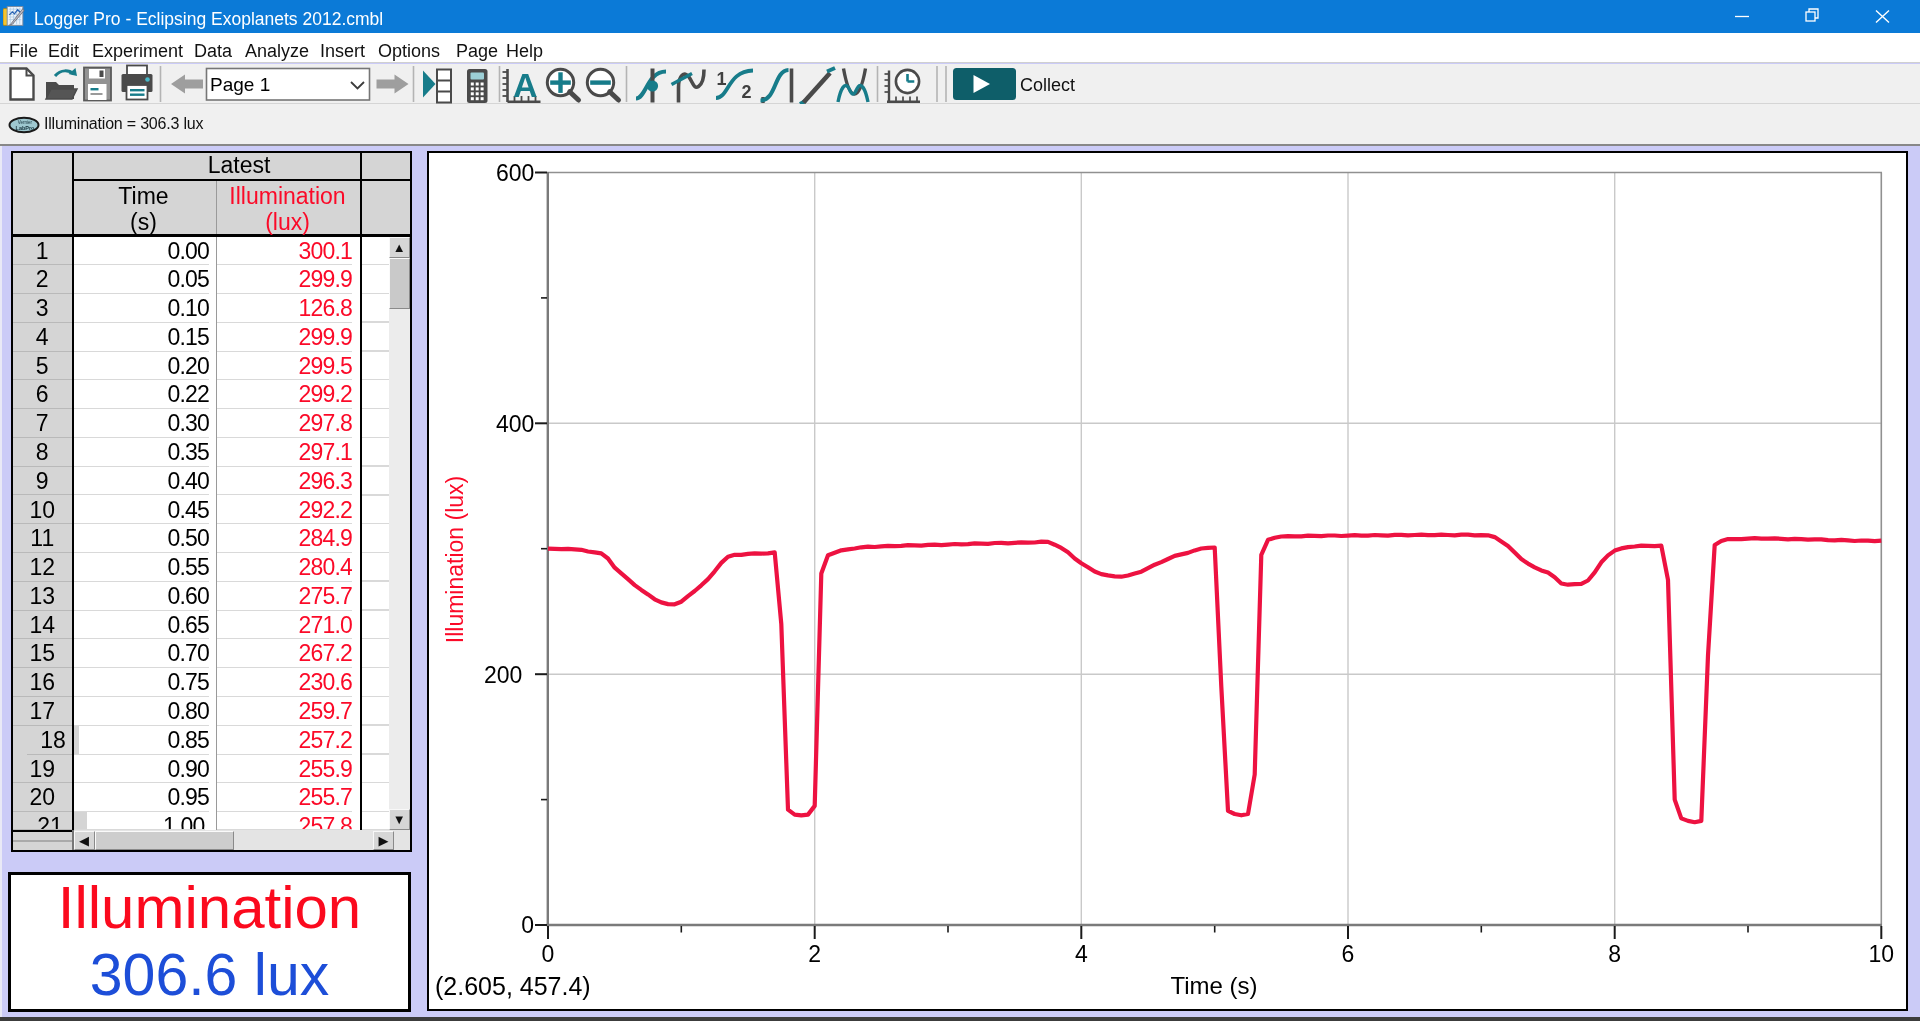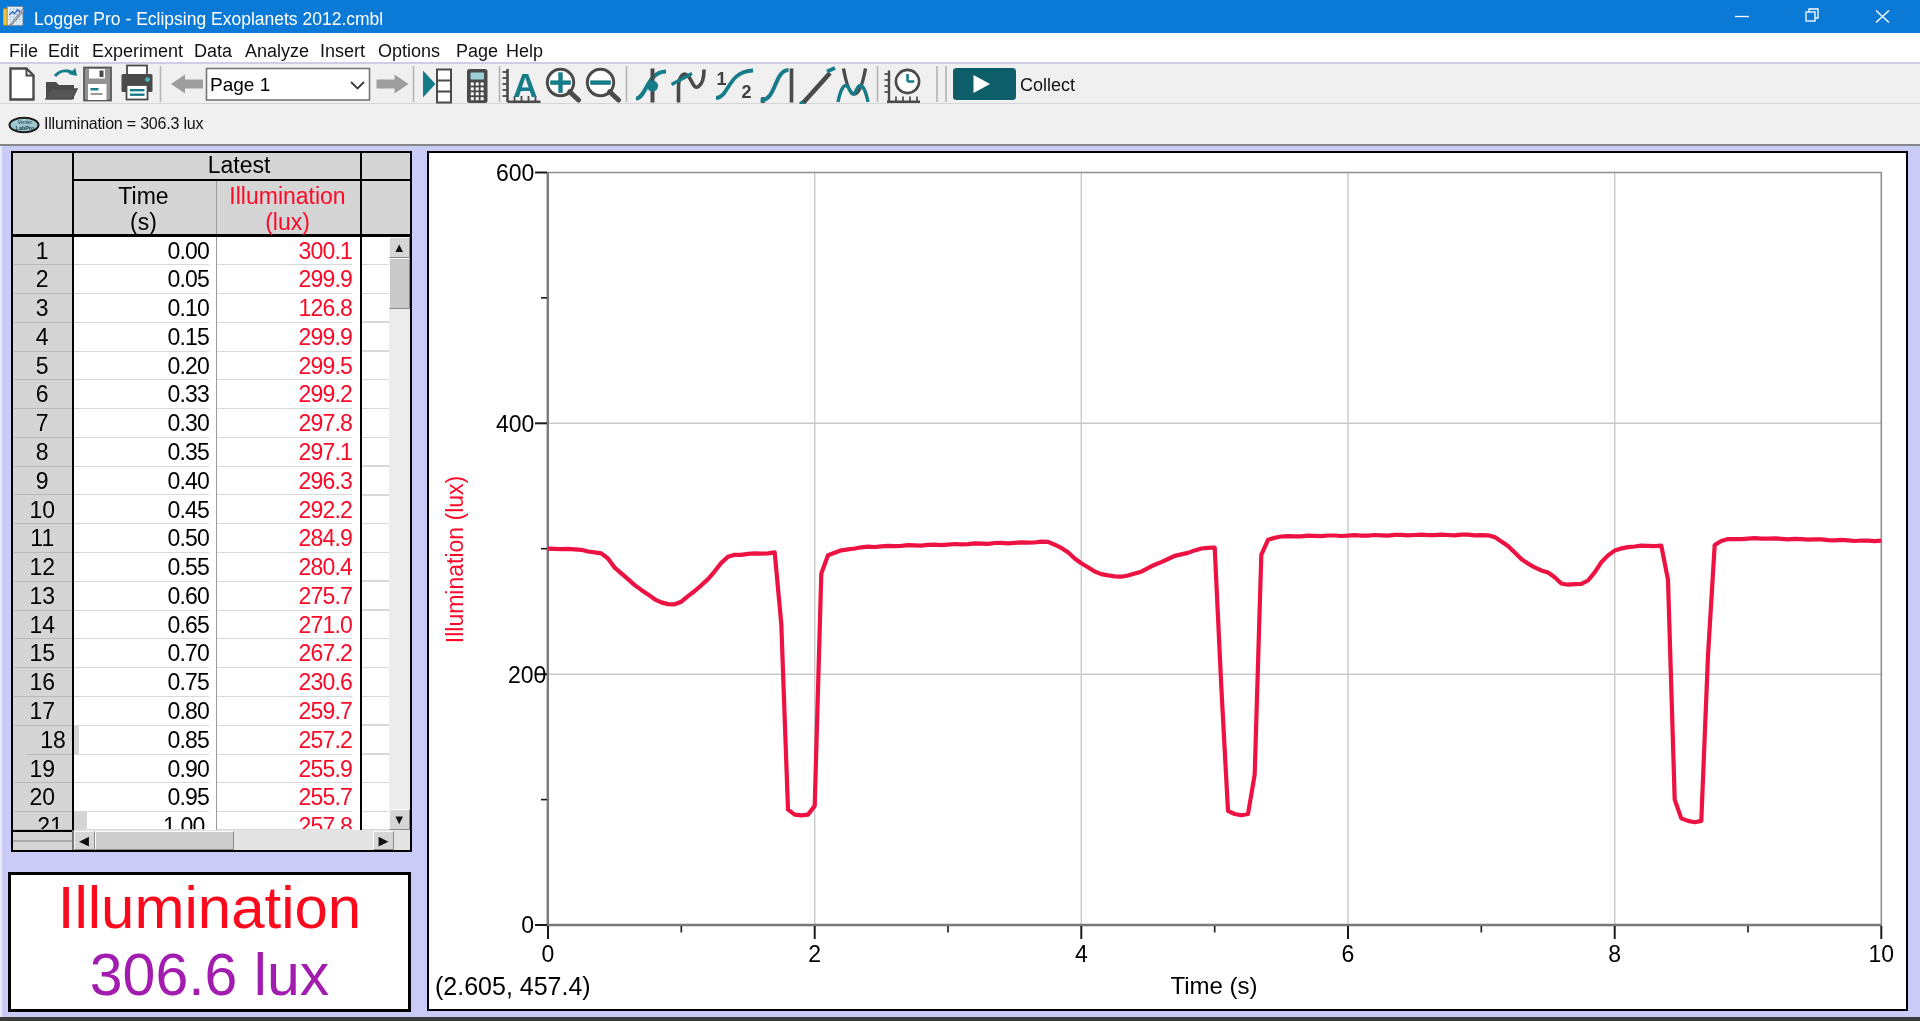--- a/index.html
+++ b/index.html
@@ -18,21 +18,21 @@
 
 #tablebox { left:11px; top:151px; width:401px; height:701px; border:2px solid #000; background:#ffffff; overflow:hidden; }
 .tb { position:absolute; }
 .hdr-bg { background:#d5d5d5; }
 .cell-num { font-size:23px; letter-spacing:-0.8px; color:#000; text-align:right; }
 .cell-red { color:#fb0a28; }
 .rownum { font-size:23px; color:#000; text-align:center; }
 
 #meterbox { left:8px; top:872px; width:403px; height:139.5px; border:3px solid #000; background:#fff; text-align:center; color:#fb0a1e; }
 #meter1 { color:#fb0a1e; left:11px; width:397px; top:873px; font-size:60px; text-align:center;}
-#meter2 { color:#a21caf; left:11px; width:397px; top:941px; font-size:59px; text-align:center;}
+#meter2 { color:#1d4ed8; left:11px; width:397px; top:941px; font-size:59px; text-align:center;}
 
 #graphbox { left:427px; top:151px; width:1481px; height:859.5px; border:2px solid #000; background:#fff; }
 .glabel { position:absolute; font-size:23px; color:#000; }
 #ytitle { left:365px; top:546px; font-size:23px; color:#fb0a28; transform:rotate(-90deg); transform-origin:center; width:180px; text-align:center; }
 #xtitle { left:1114px; top:972px; width:200px; text-align:center; font-size:24px; color:#000; }
 #readout { left:435px; top:971.5px; font-size:25px; color:#000; }
 </style>
 </head>
 <body>
 <div class="abs" id="titlebar"></div>
@@ -185,21 +185,21 @@
 <div class="tb" style="left:346.5px;top:168.3px;width:29.0px;height:1.5px;background:#d9d9d9"></div>
 <div class="tb rownum hdr-bg" style="left:0;top:169.8px;width:58.5px;height:28.8px;border-bottom:1.5px solid #b9b9b9;line-height:29.5px;overflow:hidden">4</div>
 <div class="tb cell-num" style="left:60.5px;top:169.8px;width:135.5px;height:28.8px;border-bottom:1.5px solid #d9d9d9;line-height:29.5px;overflow:hidden">0.15</div>
 <div class="tb cell-num cell-red" style="left:202.5px;top:169.8px;width:136.5px;height:28.8px;border-bottom:1.5px solid #d9d9d9;line-height:29.5px;overflow:hidden">299.9</div>
 <div class="tb" style="left:346.5px;top:197.1px;width:29.0px;height:1.5px;background:#d9d9d9"></div>
 <div class="tb rownum hdr-bg" style="left:0;top:198.6px;width:58.5px;height:28.8px;border-bottom:1.5px solid #b9b9b9;line-height:29.5px;overflow:hidden">5</div>
 <div class="tb cell-num" style="left:60.5px;top:198.6px;width:135.5px;height:28.8px;border-bottom:1.5px solid #d9d9d9;line-height:29.5px;overflow:hidden">0.20</div>
 <div class="tb cell-num cell-red" style="left:202.5px;top:198.6px;width:136.5px;height:28.8px;border-bottom:1.5px solid #d9d9d9;line-height:29.5px;overflow:hidden">299.5</div>
 <div class="tb" style="left:346.5px;top:225.9px;width:29.0px;height:1.5px;background:#d9d9d9"></div>
 <div class="tb rownum hdr-bg" style="left:0;top:227.4px;width:58.5px;height:28.8px;border-bottom:1.5px solid #b9b9b9;line-height:29.5px;overflow:hidden">6</div>
-<div class="tb cell-num" style="left:60.5px;top:227.4px;width:135.5px;height:28.8px;border-bottom:1.5px solid #d9d9d9;line-height:29.5px;overflow:hidden">0.33</div>
+<div class="tb cell-num" style="left:60.5px;top:227.4px;width:135.5px;height:28.8px;border-bottom:1.5px solid #d9d9d9;line-height:29.5px;overflow:hidden">0.22</div>
 <div class="tb cell-num cell-red" style="left:202.5px;top:227.4px;width:136.5px;height:28.8px;border-bottom:1.5px solid #d9d9d9;line-height:29.5px;overflow:hidden">299.2</div>
 <div class="tb" style="left:346.5px;top:254.7px;width:29.0px;height:1.5px;background:#d9d9d9"></div>
 <div class="tb rownum hdr-bg" style="left:0;top:256.2px;width:58.5px;height:28.8px;border-bottom:1.5px solid #b9b9b9;line-height:29.5px;overflow:hidden">7</div>
 <div class="tb cell-num" style="left:60.5px;top:256.2px;width:135.5px;height:28.8px;border-bottom:1.5px solid #d9d9d9;line-height:29.5px;overflow:hidden">0.30</div>
 <div class="tb cell-num cell-red" style="left:202.5px;top:256.2px;width:136.5px;height:28.8px;border-bottom:1.5px solid #d9d9d9;line-height:29.5px;overflow:hidden">297.8</div>
 <div class="tb" style="left:346.5px;top:283.5px;width:29.0px;height:1.5px;background:#d9d9d9"></div>
 <div class="tb rownum hdr-bg" style="left:0;top:285.0px;width:58.5px;height:28.8px;border-bottom:1.5px solid #b9b9b9;line-height:29.5px;overflow:hidden">8</div>
 <div class="tb cell-num" style="left:60.5px;top:285.0px;width:135.5px;height:28.8px;border-bottom:1.5px solid #d9d9d9;line-height:29.5px;overflow:hidden">0.35</div>
 <div class="tb cell-num cell-red" style="left:202.5px;top:285.0px;width:136.5px;height:28.8px;border-bottom:1.5px solid #d9d9d9;line-height:29.5px;overflow:hidden">297.1</div>
 <div class="tb" style="left:346.5px;top:312.2px;width:29.0px;height:1.5px;background:#d9d9d9"></div>
@@ -309,21 +309,21 @@
 <line x1="1881.3" y1="926" x2="1881.3" y2="939" stroke="#1a1a1a" stroke-width="2"></line>
 <line x1="681.3" y1="926" x2="681.3" y2="932.5" stroke="#1a1a1a" stroke-width="1.6"></line>
 <line x1="948.0" y1="926" x2="948.0" y2="932.5" stroke="#1a1a1a" stroke-width="1.6"></line>
 <line x1="1214.7" y1="926" x2="1214.7" y2="932.5" stroke="#1a1a1a" stroke-width="1.6"></line>
 <line x1="1481.3" y1="926" x2="1481.3" y2="932.5" stroke="#1a1a1a" stroke-width="1.6"></line>
 <line x1="1748.0" y1="926" x2="1748.0" y2="932.5" stroke="#1a1a1a" stroke-width="1.6"></line>
 <path d="M548.0 548.6 L554.7 548.9 L561.3 549.1 L568.0 548.9 L574.7 549.4 L581.3 549.8 L588.0 551.5 L594.7 552.4 L601.3 553.4 L608.0 558.5 L614.7 567.7 L621.3 573.3 L628.0 579.2 L634.7 585.1 L641.3 589.9 L648.0 594.4 L654.7 599.3 L661.3 602.4 L668.0 604.1 L674.7 604.3 L681.3 601.7 L688.0 596.1 L694.7 591.0 L701.3 585.3 L708.0 579.1 L714.7 571.3 L721.3 562.9 L728.0 556.7 L734.7 554.8 L741.3 554.8 L748.0 553.8 L754.7 553.4 L761.3 553.6 L768.0 553.4 L774.7 552.4 L781.3 624.0 L788.0 809.6 L794.7 814.6 L801.3 815.3 L808.0 814.6 L814.7 805.9 L821.3 573.5 L828.0 555.2 L834.7 552.7 L841.3 550.3 L848.0 549.4 L854.7 548.5 L861.3 547.3 L868.0 546.6 L874.7 547.0 L881.3 546.4 L888.0 545.8 L894.7 546.1 L901.3 545.9 L908.0 545.2 L914.7 545.4 L921.3 545.6 L928.0 544.9 L934.7 544.7 L941.3 545.1 L948.0 544.6 L954.7 544.0 L961.3 544.4 L968.0 544.2 L974.7 543.4 L981.3 543.6 L988.0 543.8 L994.7 543.0 L1001.3 542.9 L1008.0 543.3 L1014.7 542.8 L1021.3 542.3 L1028.0 542.7 L1034.7 542.5 L1041.3 541.7 L1048.0 541.9 L1054.7 544.7 L1061.3 547.9 L1068.0 552.3 L1074.7 558.5 L1081.3 563.2 L1088.0 567.2 L1094.7 571.5 L1101.3 574.1 L1108.0 575.4 L1114.7 576.3 L1121.3 576.7 L1128.0 575.5 L1134.7 573.6 L1141.3 571.7 L1148.0 568.2 L1154.7 564.7 L1161.3 562.1 L1168.0 559.0 L1174.7 555.9 L1181.3 554.4 L1188.0 552.9 L1194.7 550.4 L1201.3 548.5 L1208.0 547.9 L1214.7 547.5 L1221.3 686.7 L1228.0 810.9 L1234.7 814.0 L1241.3 815.3 L1248.0 814.0 L1254.7 774.5 L1261.3 554.8 L1268.0 539.8 L1274.7 537.8 L1281.3 536.5 L1288.0 536.1 L1294.7 536.4 L1301.3 536.3 L1308.0 535.7 L1314.7 535.9 L1321.3 536.2 L1328.0 535.5 L1334.7 535.5 L1341.3 536.0 L1348.0 535.6 L1354.7 535.2 L1361.3 535.7 L1368.0 535.6 L1374.7 535.0 L1381.3 535.3 L1388.0 535.6 L1394.7 534.9 L1401.3 534.9 L1408.0 535.4 L1414.7 535.0 L1421.3 534.6 L1428.0 535.2 L1434.7 535.2 L1441.3 534.6 L1448.0 535.0 L1454.7 535.3 L1461.3 534.7 L1468.0 534.7 L1474.7 535.4 L1481.3 535.2 L1488.0 535.3 L1494.7 537.1 L1501.3 541.4 L1508.0 545.9 L1514.7 552.5 L1521.3 559.1 L1528.0 563.6 L1534.7 567.3 L1541.3 570.4 L1548.0 572.6 L1554.7 577.2 L1561.3 583.5 L1568.0 584.7 L1574.7 584.1 L1581.3 583.9 L1588.0 580.5 L1594.7 572.4 L1601.3 562.3 L1608.0 555.4 L1614.7 550.6 L1621.3 548.4 L1628.0 547.1 L1634.7 546.5 L1641.3 545.6 L1648.0 545.9 L1654.7 546.2 L1661.3 545.6 L1668.0 579.9 L1674.7 799.6 L1681.3 818.4 L1688.0 820.9 L1694.7 822.2 L1701.3 820.9 L1708.0 655.4 L1714.7 545.0 L1721.3 541.0 L1728.0 539.1 L1734.7 539.1 L1741.3 539.1 L1748.0 538.7 L1754.7 538.2 L1761.3 538.6 L1768.0 538.7 L1774.7 538.4 L1781.3 538.8 L1788.0 539.3 L1794.7 538.9 L1801.3 539.1 L1808.0 539.7 L1814.7 539.3 L1821.3 539.3 L1828.0 540.2 L1834.7 540.3 L1841.3 539.9 L1848.0 540.4 L1854.7 541.0 L1861.3 540.5 L1868.0 540.6 L1874.7 541.1 L1881.3 540.6" fill="none" stroke="#ed1241" stroke-width="4.2" stroke-linejoin="round"></path>
 </svg>
 <div class="abs glabel" style="left:496px;top:159.5px;width:38px;text-align:right">600</div>
 <div class="abs glabel" style="left:496px;top:410.5px;width:38px;text-align:right">400</div>
-<div class="abs glabel" style="left:508px;top:661.5px;width:38px;text-align:left">200</div>
+<div class="abs glabel" style="left:484px;top:661.5px;width:38px;text-align:left">200</div>
 <div class="abs glabel" style="left:496px;top:912px;width:38px;text-align:right">0</div>
 <div class="abs glabel" style="left:528px;top:941px;width:40px;text-align:center">0</div>
 <div class="abs glabel" style="left:794.7px;top:941px;width:40px;text-align:center">2</div>
 <div class="abs glabel" style="left:1061.3px;top:941px;width:40px;text-align:center">4</div>
 <div class="abs glabel" style="left:1328px;top:941px;width:40px;text-align:center">6</div>
 <div class="abs glabel" style="left:1594.7px;top:941px;width:40px;text-align:center">8</div>
 <div class="abs glabel" style="left:1861.3px;top:941px;width:40px;text-align:center">10</div>
 <div class="abs" id="ytitle">Illumination (lux)</div>
 <div class="abs" id="xtitle">Time (s)</div>
 <div class="abs" id="readout">(2.605, 457.4)</div>

